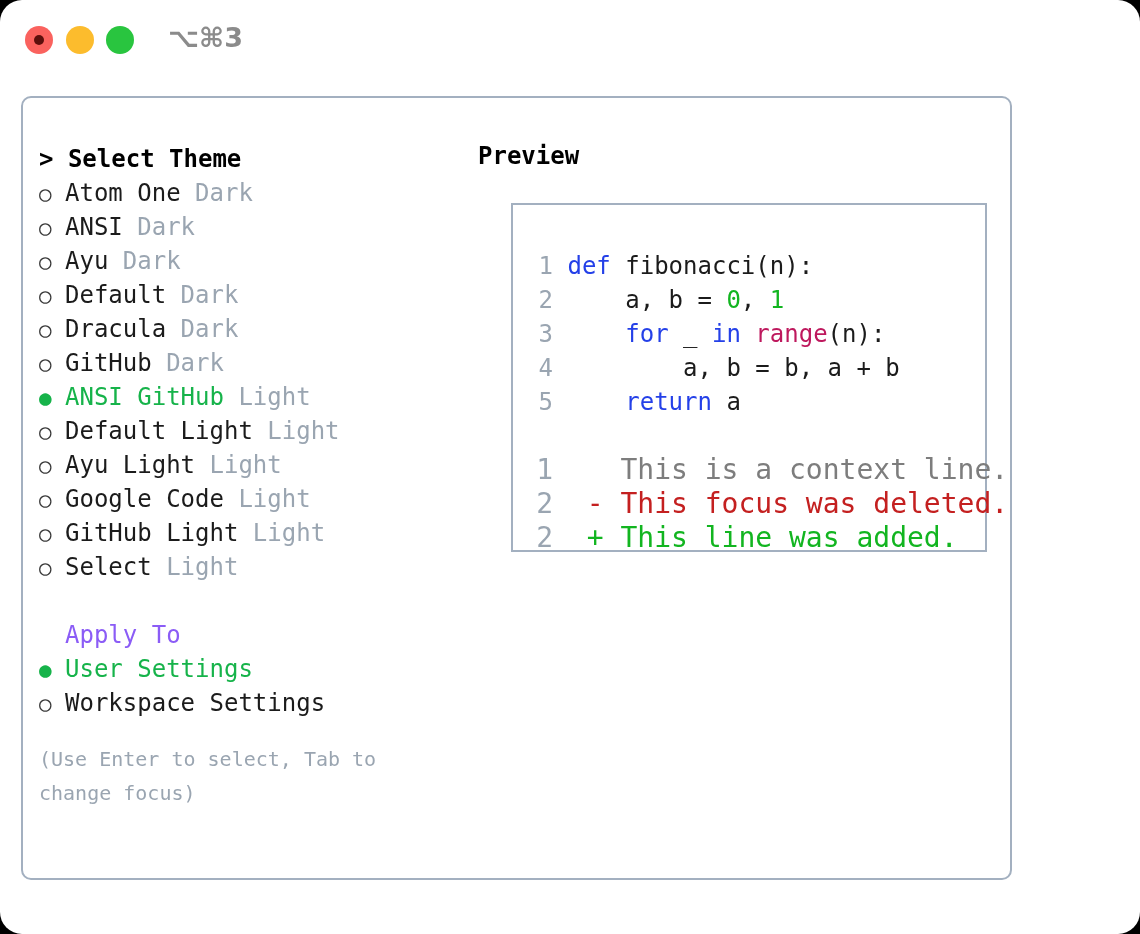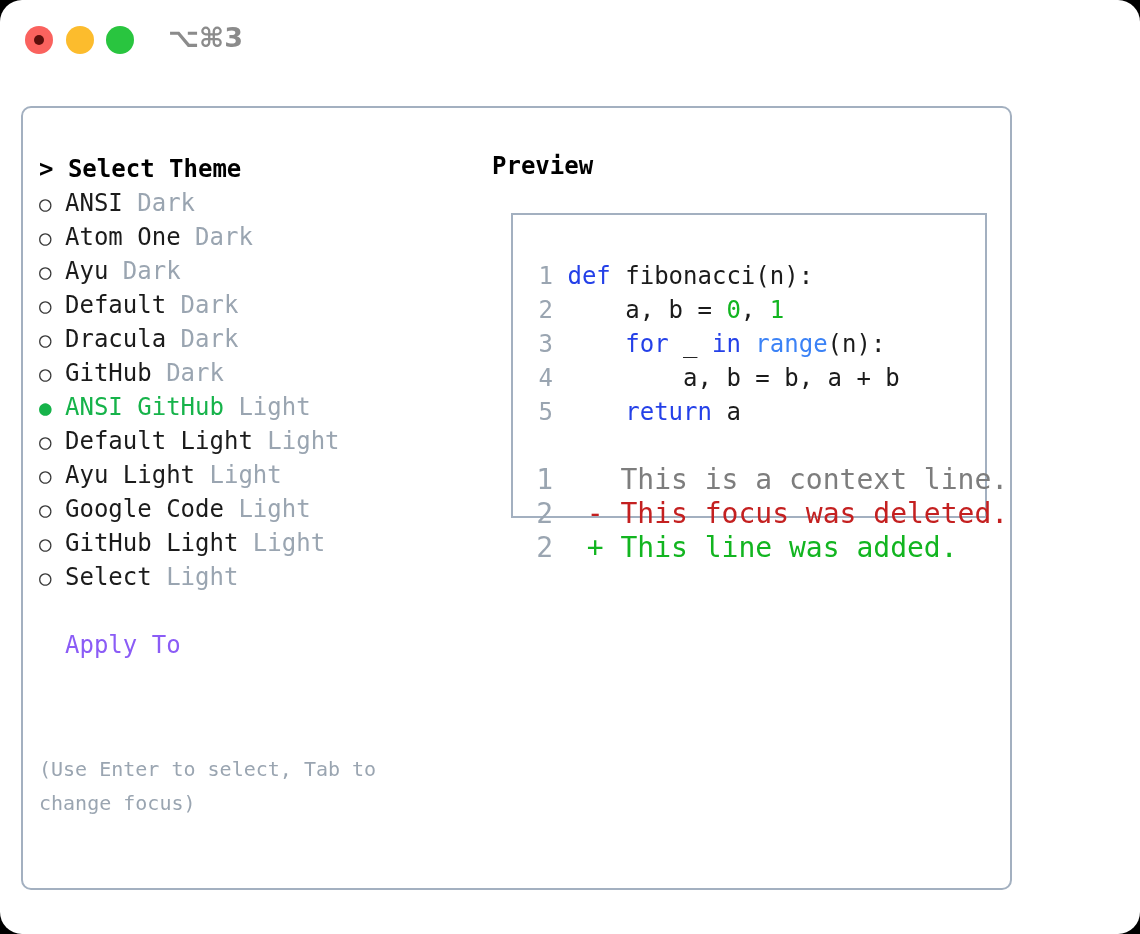--- a/index.html
+++ b/index.html
@@ -64,21 +64,20 @@
   #panel {
     position: absolute;
     left: 21px;
     top: 96px;
     width: 991px;
     height: 784px;
     border: 2px solid #a3b0c0;
     border-radius: 10px;
     box-sizing: border-box;
     background: #ffffff;
-    margin-top: 10px;
   }
 
   
   #left-col {
     position: absolute;
     left: 16px;
     top: 44px;
     width: 450px;
   }
   .row {
@@ -117,32 +116,32 @@
     top: 644px;
     width: 420px;
     font-size: 20px;
     line-height: 34px;
     color: #9aa5b1;
   }
 
   
   #preview-title {
     position: absolute;
-    left: 469px;
+    left: 455px;
     top: 44px;
     font-size: 24px;
     font-weight: bold;
     color: #000000;
   }
   #preview-box {
     position: absolute;
     left: 488px;
     top: 105px;
     width: 476px;
-    height: 305px;
+    height: 349px;
     border: 2px solid #a3b0c0;
     box-sizing: border-box;
     background: #ffffff;
   }
   #code {
     position: absolute;
     left: 14px;
     top: 44px;
     font-size: 24px;
     line-height: 34px;
@@ -156,21 +155,21 @@
     line-height: 34px;
     white-space: pre;
   }
   .ln {
     display: inline-block;
     width: 26px;
     text-align: right;
     color: #9aa5b1;
   }
   .kw  { color: #2440e8; }
-  .fn  { color: #3b82f6; }
+  .fn  { color: #be185d; }
   .num { color: #12b520; }
   .pl  { color: #1b1b1b; }
   .ctx { color: #7d7d7d; }
   .del { color: #c42020; }
   .add { color: #12b520; }
 </style>
 </head>
 <body>
 
 <div id="window">
@@ -180,35 +179,39 @@
     <div id="dot-yellow" class="dot"></div>
     <div id="dot-green" class="dot"></div>
     <div id="shortcut">⌥⌘3</div>
   </div>
 
   <div id="panel">
 
     <div id="left-col">
       <div class="row heading">&gt; Select Theme</div>
       <div id="theme-list">
+          <div class="row"><span class="bullet">○</span><span class="name">Atom One</span><span class="tag"> Dark</span></div>
           <div class="row"><span class="bullet">○</span><span class="name">ANSI</span><span class="tag"> Dark</span></div>
-          <div class="row"><span class="bullet">○</span><span class="name">Atom One</span><span class="tag"> Dark</span></div>
           <div class="row"><span class="bullet">○</span><span class="name">Ayu</span><span class="tag"> Dark</span></div>
           <div class="row"><span class="bullet">○</span><span class="name">Default</span><span class="tag"> Dark</span></div>
           <div class="row"><span class="bullet">○</span><span class="name">Dracula</span><span class="tag"> Dark</span></div>
           <div class="row"><span class="bullet">○</span><span class="name">GitHub</span><span class="tag"> Dark</span></div>
           <div class="row"><span class="bullet sel">●</span><span class="name sel">ANSI GitHub</span><span class="tag"> Light</span></div>
           <div class="row"><span class="bullet">○</span><span class="name">Default Light</span><span class="tag"> Light</span></div>
           <div class="row"><span class="bullet">○</span><span class="name">Ayu Light</span><span class="tag"> Light</span></div>
           <div class="row"><span class="bullet">○</span><span class="name">Google Code</span><span class="tag"> Light</span></div>
           <div class="row"><span class="bullet">○</span><span class="name">GitHub Light</span><span class="tag"> Light</span></div>
           <div class="row"><span class="bullet">○</span><span class="name">Select</span><span class="tag"> Light</span></div>
         </div>
       <div class="spacer"></div>
       <div class="row" id="apply-label">Apply To</div>
+      <div id="apply-list">
+          <div class="row"><span class="bullet sel">●</span><span class="name sel">User Settings</span></div>
+          <div class="row"><span class="bullet">○</span><span class="name">Workspace Settings</span></div>
+        </div>
     </div>
 
     <div id="hint">(Use Enter to select, Tab to change focus)</div>
 
     <div id="preview-title">Preview</div>
 
     <div id="preview-box">
       <div id="code"><div><span class="ln">1</span> <span class="kw">def</span><span class="pl"> fibonacci(n):</span></div><div><span class="ln">2</span> <span class="pl">    a, b = </span><span class="num">0</span><span class="pl">, </span><span class="num">1</span></div><div><span class="ln">3</span> <span class="pl">    </span><span class="kw">for</span><span class="pl"> _ </span><span class="kw">in</span><span class="pl"> </span><span class="fn">range</span><span class="pl">(n):</span></div><div><span class="ln">4</span> <span class="pl">        a, b = b, a + b</span></div><div><span class="ln">5</span> <span class="pl">    </span><span class="kw">return</span><span class="pl"> a</span></div></div>
       <div id="diff"><div><span class="ln">1</span>  <span class="ctx"> </span><span class="ctx"> This is a context line.</span></div><div><span class="ln">2</span>  <span class="del">-</span><span class="del"> This focus was deleted.</span></div><div><span class="ln">2</span>  <span class="add">+</span><span class="add"> This line was added.</span></div></div>
     </div>

